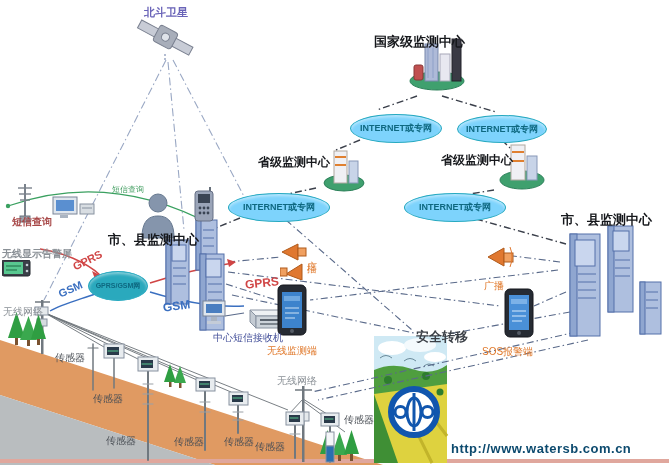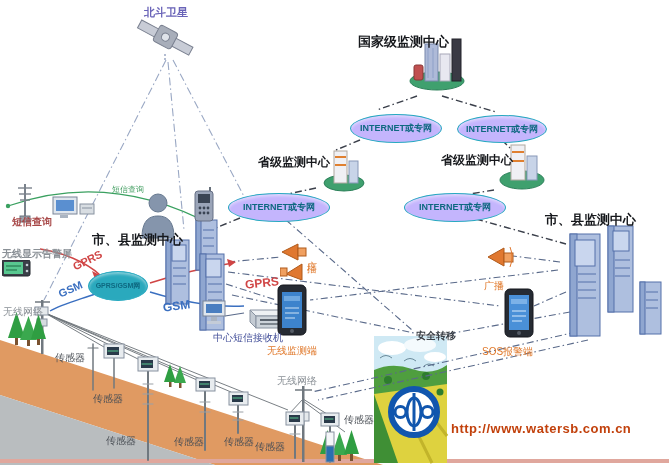--- a/index.html
+++ b/index.html
@@ -2,33 +2,33 @@
 <html><head>
 <meta charset="utf-8">
 <style>
   html,body{margin:0;padding:0;background:#ffffff;}
   .stage{position:relative;width:669px;height:465px;background:#ffffff;overflow:hidden;
          font-family:"Liberation Sans","DejaVu Sans",sans-serif;}
   .stage svg.bg{position:absolute;left:0;top:0;z-index:1;}
   .abs{position:absolute;z-index:3;}
   .lbl{position:absolute;z-index:4;white-space:nowrap;line-height:1.15;}
   .b{font-weight:bold;}
-  .blk{color:#16181c;font-size:13px;font-weight:bold;}
+  .blk{color:#16181c;font-size:13px;font-weight:bold;margin-left:16px;}
   .blk12{color:#16181c;font-size:12px;font-weight:bold;}
   .gray{color:#8a9096;font-size:10px;}
   .orange{color:#e0782a;font-size:10px;margin-top:12px;}
   .sensor-lbl{color:#4a4f55;font-size:10px;font-weight:normal;}
-  .cloud{position:absolute;z-index:3;background:#c4b5fd;border:1px solid #27a9c0;border-radius:50%;
+  .cloud{position:absolute;z-index:3;background:#7dd3fc;border:1px solid #27a9c0;border-radius:50%;
          display:flex;align-items:center;justify-content:center;color:#0e6880;font-weight:bold;
          font-size:9px;text-align:center;box-shadow:inset 0 2px 3px rgba(255,255,255,.45);}
   .vert{writing-mode:vertical-rl;letter-spacing:2px;}
   .logo-title{position:absolute;z-index:5;color:#1156ae;font-weight:bold;font-size:27px;letter-spacing:1px;
      text-shadow:-2px -2px 0 #fff,2px -2px 0 #fff,-2px 2px 0 #fff,2px 2px 0 #fff,3px 3px 3px rgba(60,60,60,.45);}
-  .logo-url{position:absolute;z-index:5;color:#c2410c;font-weight:bold;font-size:13px;letter-spacing:.5px;
-     text-shadow:-1px -1px 0 #fff,1px -1px 0 #fff,-1px 1px 0 #fff,1px 1px 0 #fff;}
+  .logo-url{position:absolute;z-index:5;color:#0c4a6e;font-weight:bold;font-size:13px;letter-spacing:.5px;
+     text-shadow:-1px -1px 0 #fff,1px -1px 0 #fff,-1px 1px 0 #fff,1px 1px 0 #fff;margin-top:20px;}
 </style>
 </head>
 <body>
 
 <div class="stage">
 
   <svg class="bg" width="669" height="465" viewBox="0 0 669 465">
 
     <g>
       <polygon points="0,340 383,465 215,465 0,395" fill="#e09a62"></polygon>
@@ -429,21 +429,21 @@
   <div class="lbl blk" style="left:358px;top:35px;">国家级监测中心</div>
   <div class="lbl blk12" style="left:258px;top:156px;">省级监测中心</div>
   <div class="lbl blk12" style="left:441px;top:154px;">省级监测中心</div>
   <div class="lbl blk" style="left:92px;top:233px;">市、县监测中心</div>
   <div class="lbl blk" style="left:545px;top:213px;">市、县监测中心</div>
   <div class="lbl b" style="left:12px;top:216px;font-size:10px;color:#a84848;">短信查询</div>
   <div class="lbl gray" style="left:2px;top:248px;font-weight:bold;">无线显示告警屏</div>
   <div class="lbl gray" style="left:3px;top:306px;">无线网络</div>
   <div class="lbl gray" style="left:277px;top:375px;">无线网络</div>
   <div class="lbl" style="left:213px;top:332px;font-size:10px;color:#44509a;">中心短信接收机</div>
-  <div class="lbl b" style="left:416px;top:330px;font-size:10px;color:#3a3f46;">安全转移</div>
+  <div class="lbl b" style="left:416px;top:330px;font-size:13px;color:#3a3f46;">安全转移</div>
   <div class="lbl orange vert" style="left:306px;top:241px;">广播</div>
   <div class="lbl orange" style="left:484px;top:268px;">广播</div>
   <div class="lbl orange" style="left:267px;top:333px;">无线监测端</div>
   <div class="lbl orange" style="left:482px;top:334px;">SOS报警端</div>
   <div class="lbl" style="left:88px;top:185px;font-size:8px;color:#3a9a5a;padding-left:24px;">短信查询</div>
 
   <div class="lbl b" style="left:72px;top:254px;font-size:11px;color:#d04545;transform:rotate(-26deg);">GPRS</div>
   <div class="lbl b" style="left:245px;top:277px;font-size:12px;color:#d04545;transform:rotate(-6deg);">GPRS</div>
   <div class="lbl b" style="left:58px;top:283px;font-size:11px;color:#3a6fc0;transform:rotate(-24deg);">GSM</div>
   <div class="lbl b" style="left:163px;top:300px;font-size:12px;color:#3a6fc0;transform:rotate(-8deg);">GSM</div>

